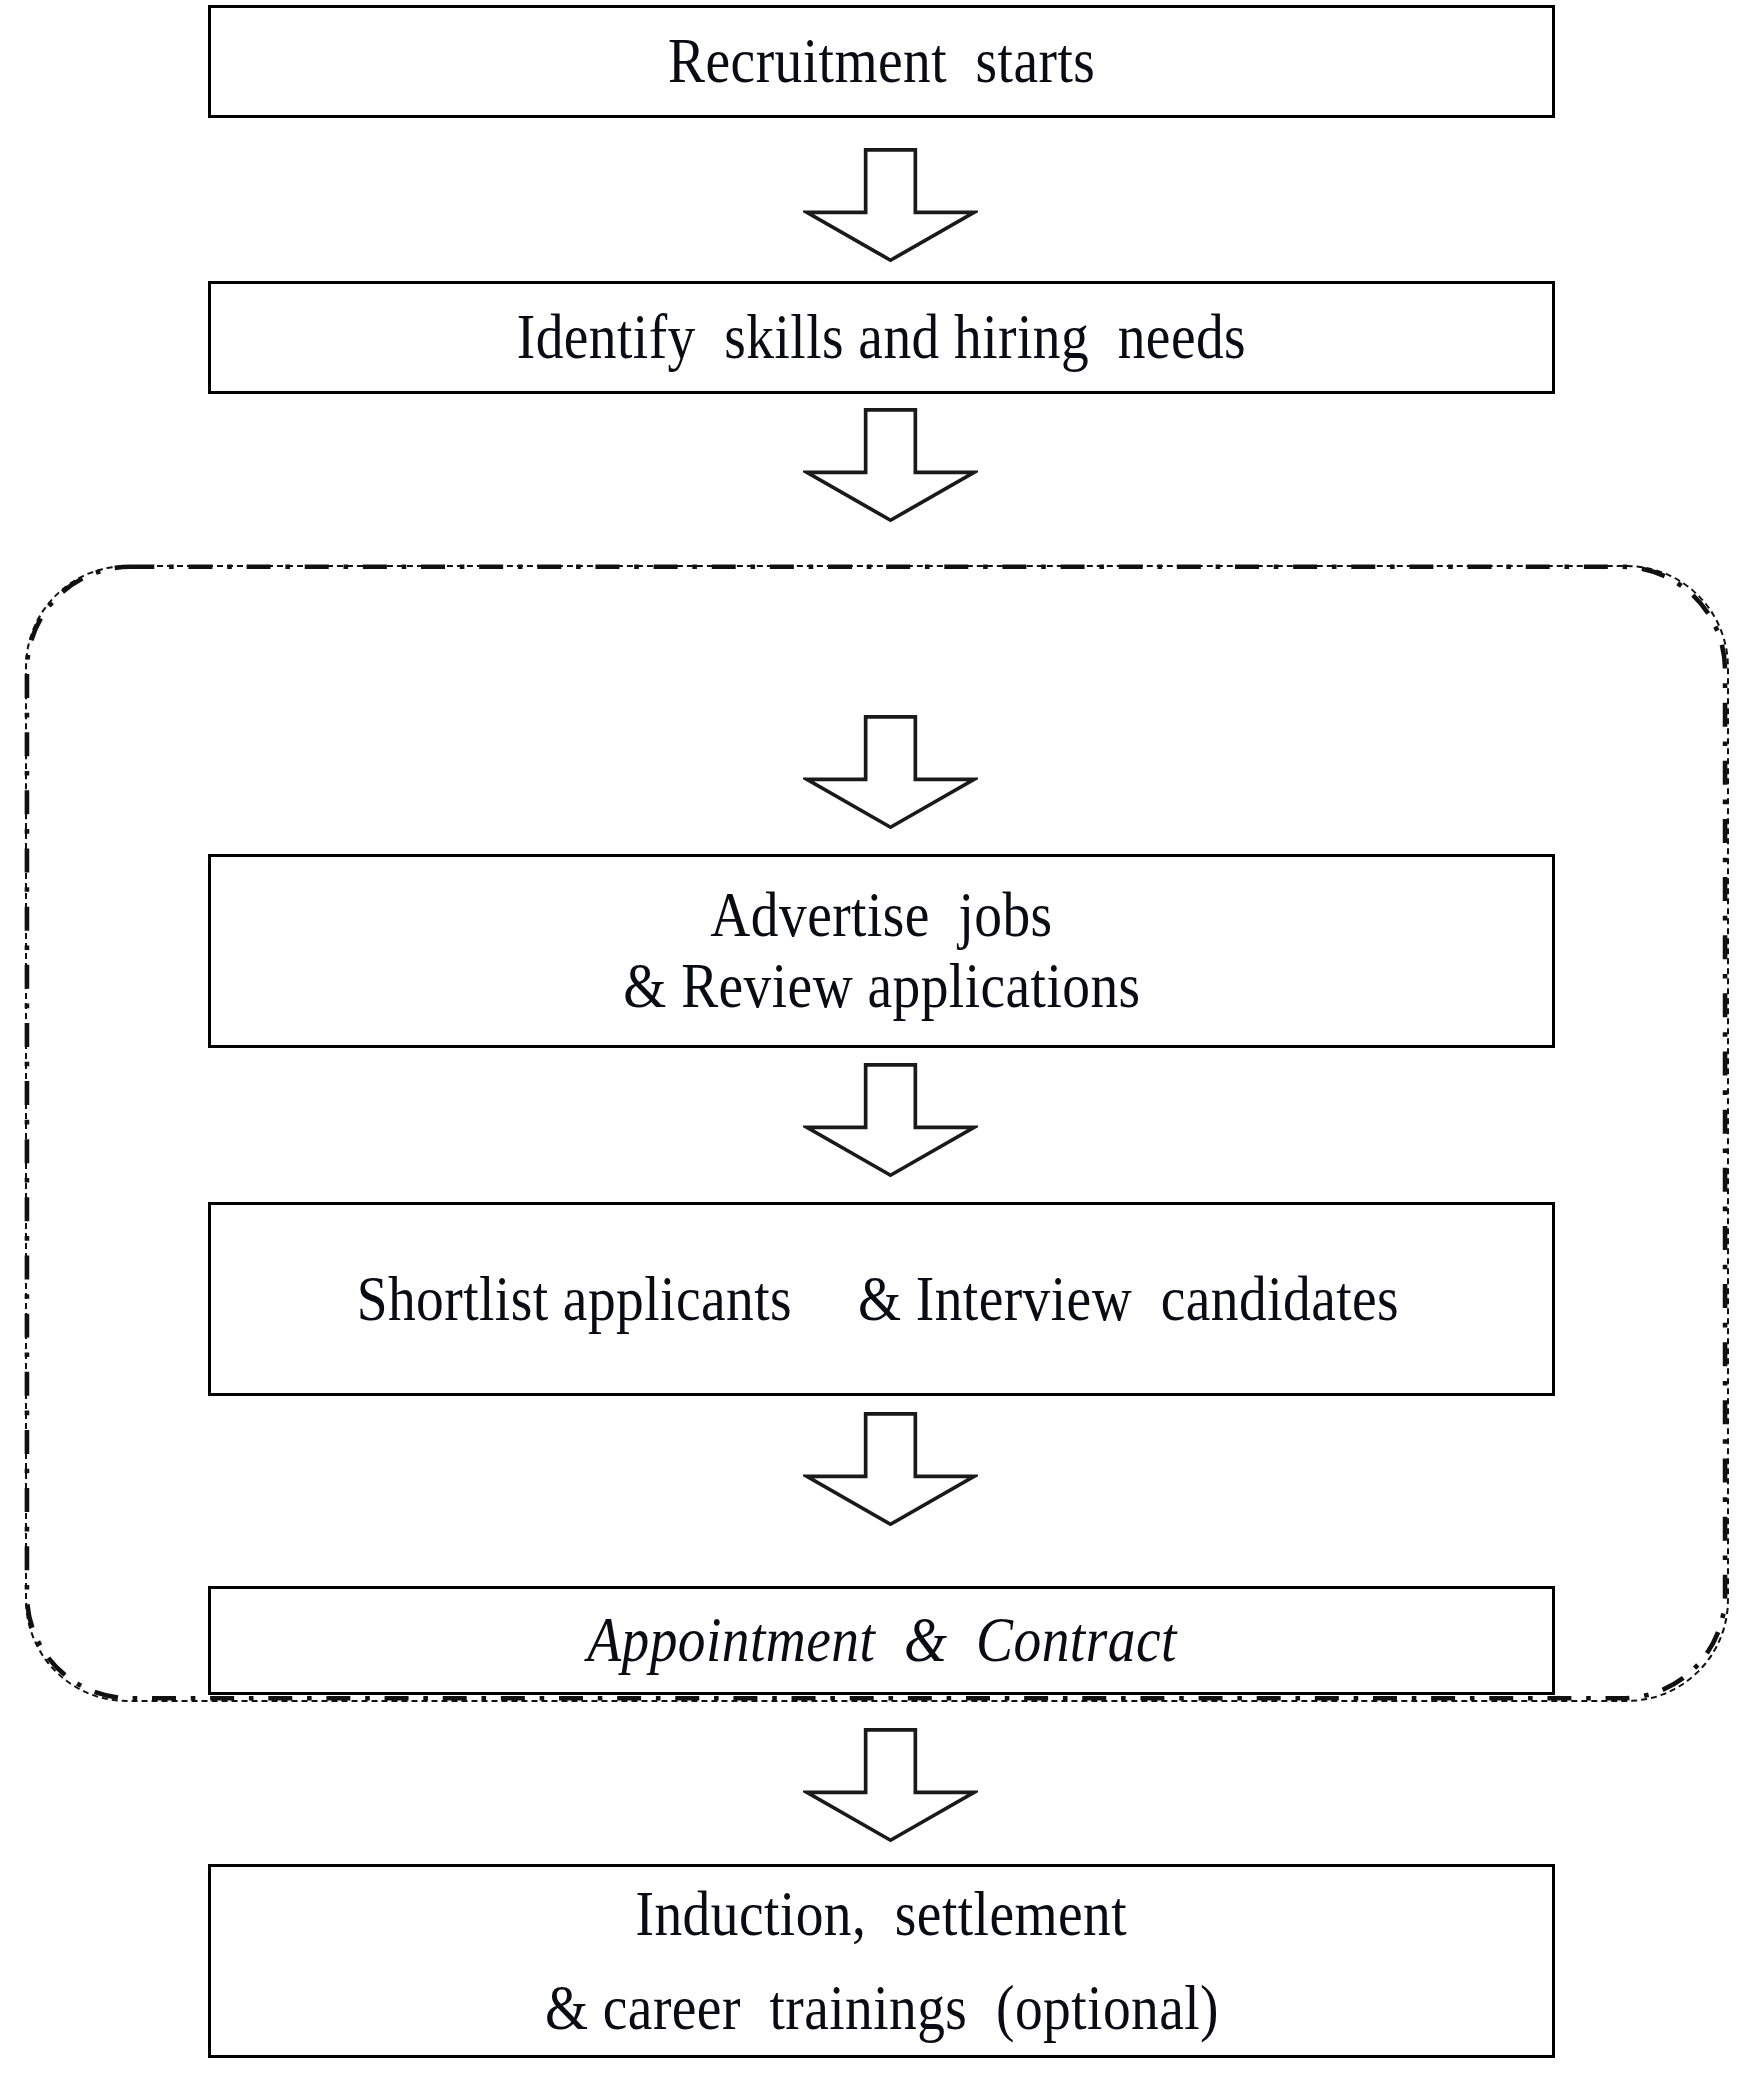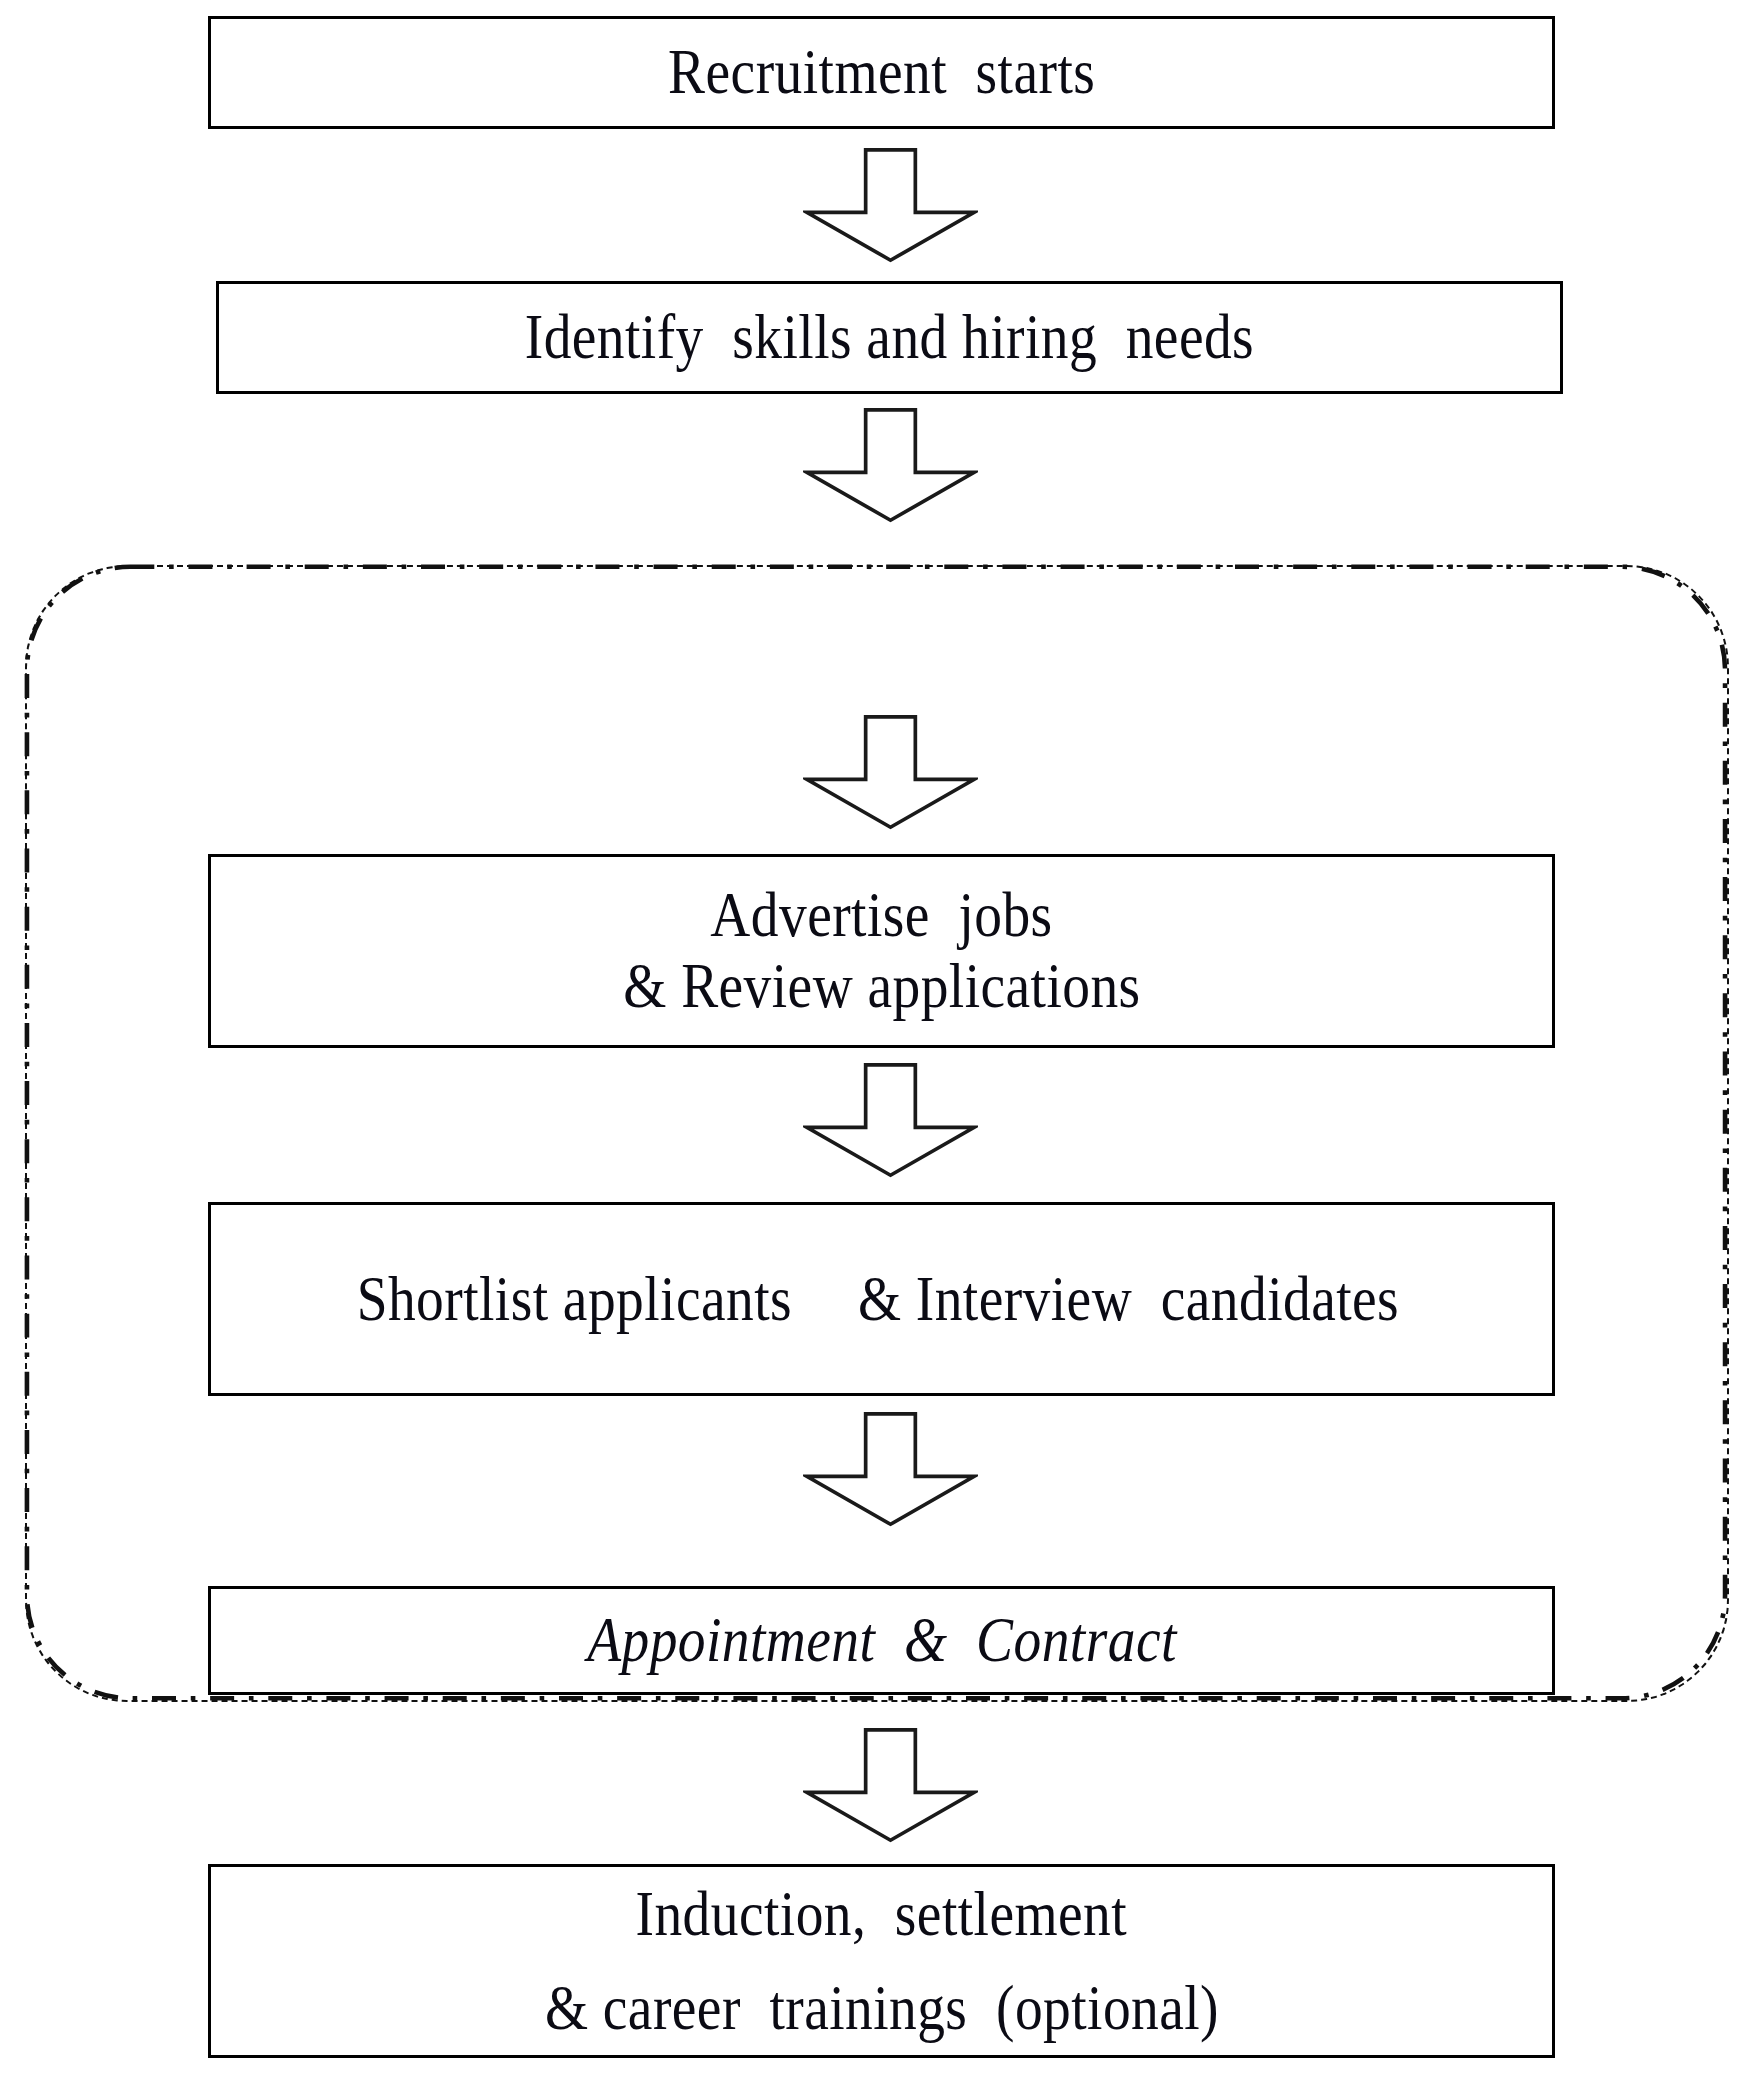--- a/index.html
+++ b/index.html
@@ -65,31 +65,31 @@
 <body>
 
 <div id="canvas">
 
   <div class="group-outline" style="left:25px; top:565px; width:1704px; height:1137px;">
     <svg width="1704" height="1137" viewBox="0 0 1846 1232" style="position:absolute; left:-2.8px; top:-2.8px;">
       <rect x="3" y="3" width="1840" height="1226" rx="112" ry="112" fill="none" stroke="#111111" stroke-width="5" stroke-dasharray="26 16 5 16" stroke-linecap="butt"></rect>
     </svg>
   </div>
 
-  <div class="node" style="left:208px; top:16px; width:1347px; height:113px;">
+  <div class="node" style="left:208px; top:5px; width:1347px; height:113px;">
     <div class="node-text">Recruitment  starts</div>
   </div>
 
   <div class="arrow" style="left:803px; top:148px; width:175px; height:115px;">
     <svg width="175" height="115" viewBox="0 0 190 125">
       <polygon points="68,2 122,2 122,70 186,70 95,122 4,70 68,70" fill="#ffffff" stroke="#1a1a1a" stroke-width="4" stroke-linejoin="miter"></polygon>
     </svg>
   </div>
 
-  <div class="node" style="left:216px; top:281px; width:1347px; height:113px;">
+  <div class="node" style="left:208px; top:281px; width:1347px; height:113px;">
     <div class="node-text">Identify  skills and hiring  needs</div>
   </div>
 
   <div class="arrow" style="left:803px; top:408px; width:175px; height:115px;">
     <svg width="175" height="115" viewBox="0 0 190 125">
       <polygon points="68,2 122,2 122,70 186,70 95,122 4,70 68,70" fill="#ffffff" stroke="#1a1a1a" stroke-width="4" stroke-linejoin="miter"></polygon>
     </svg>
   </div>
 
 

